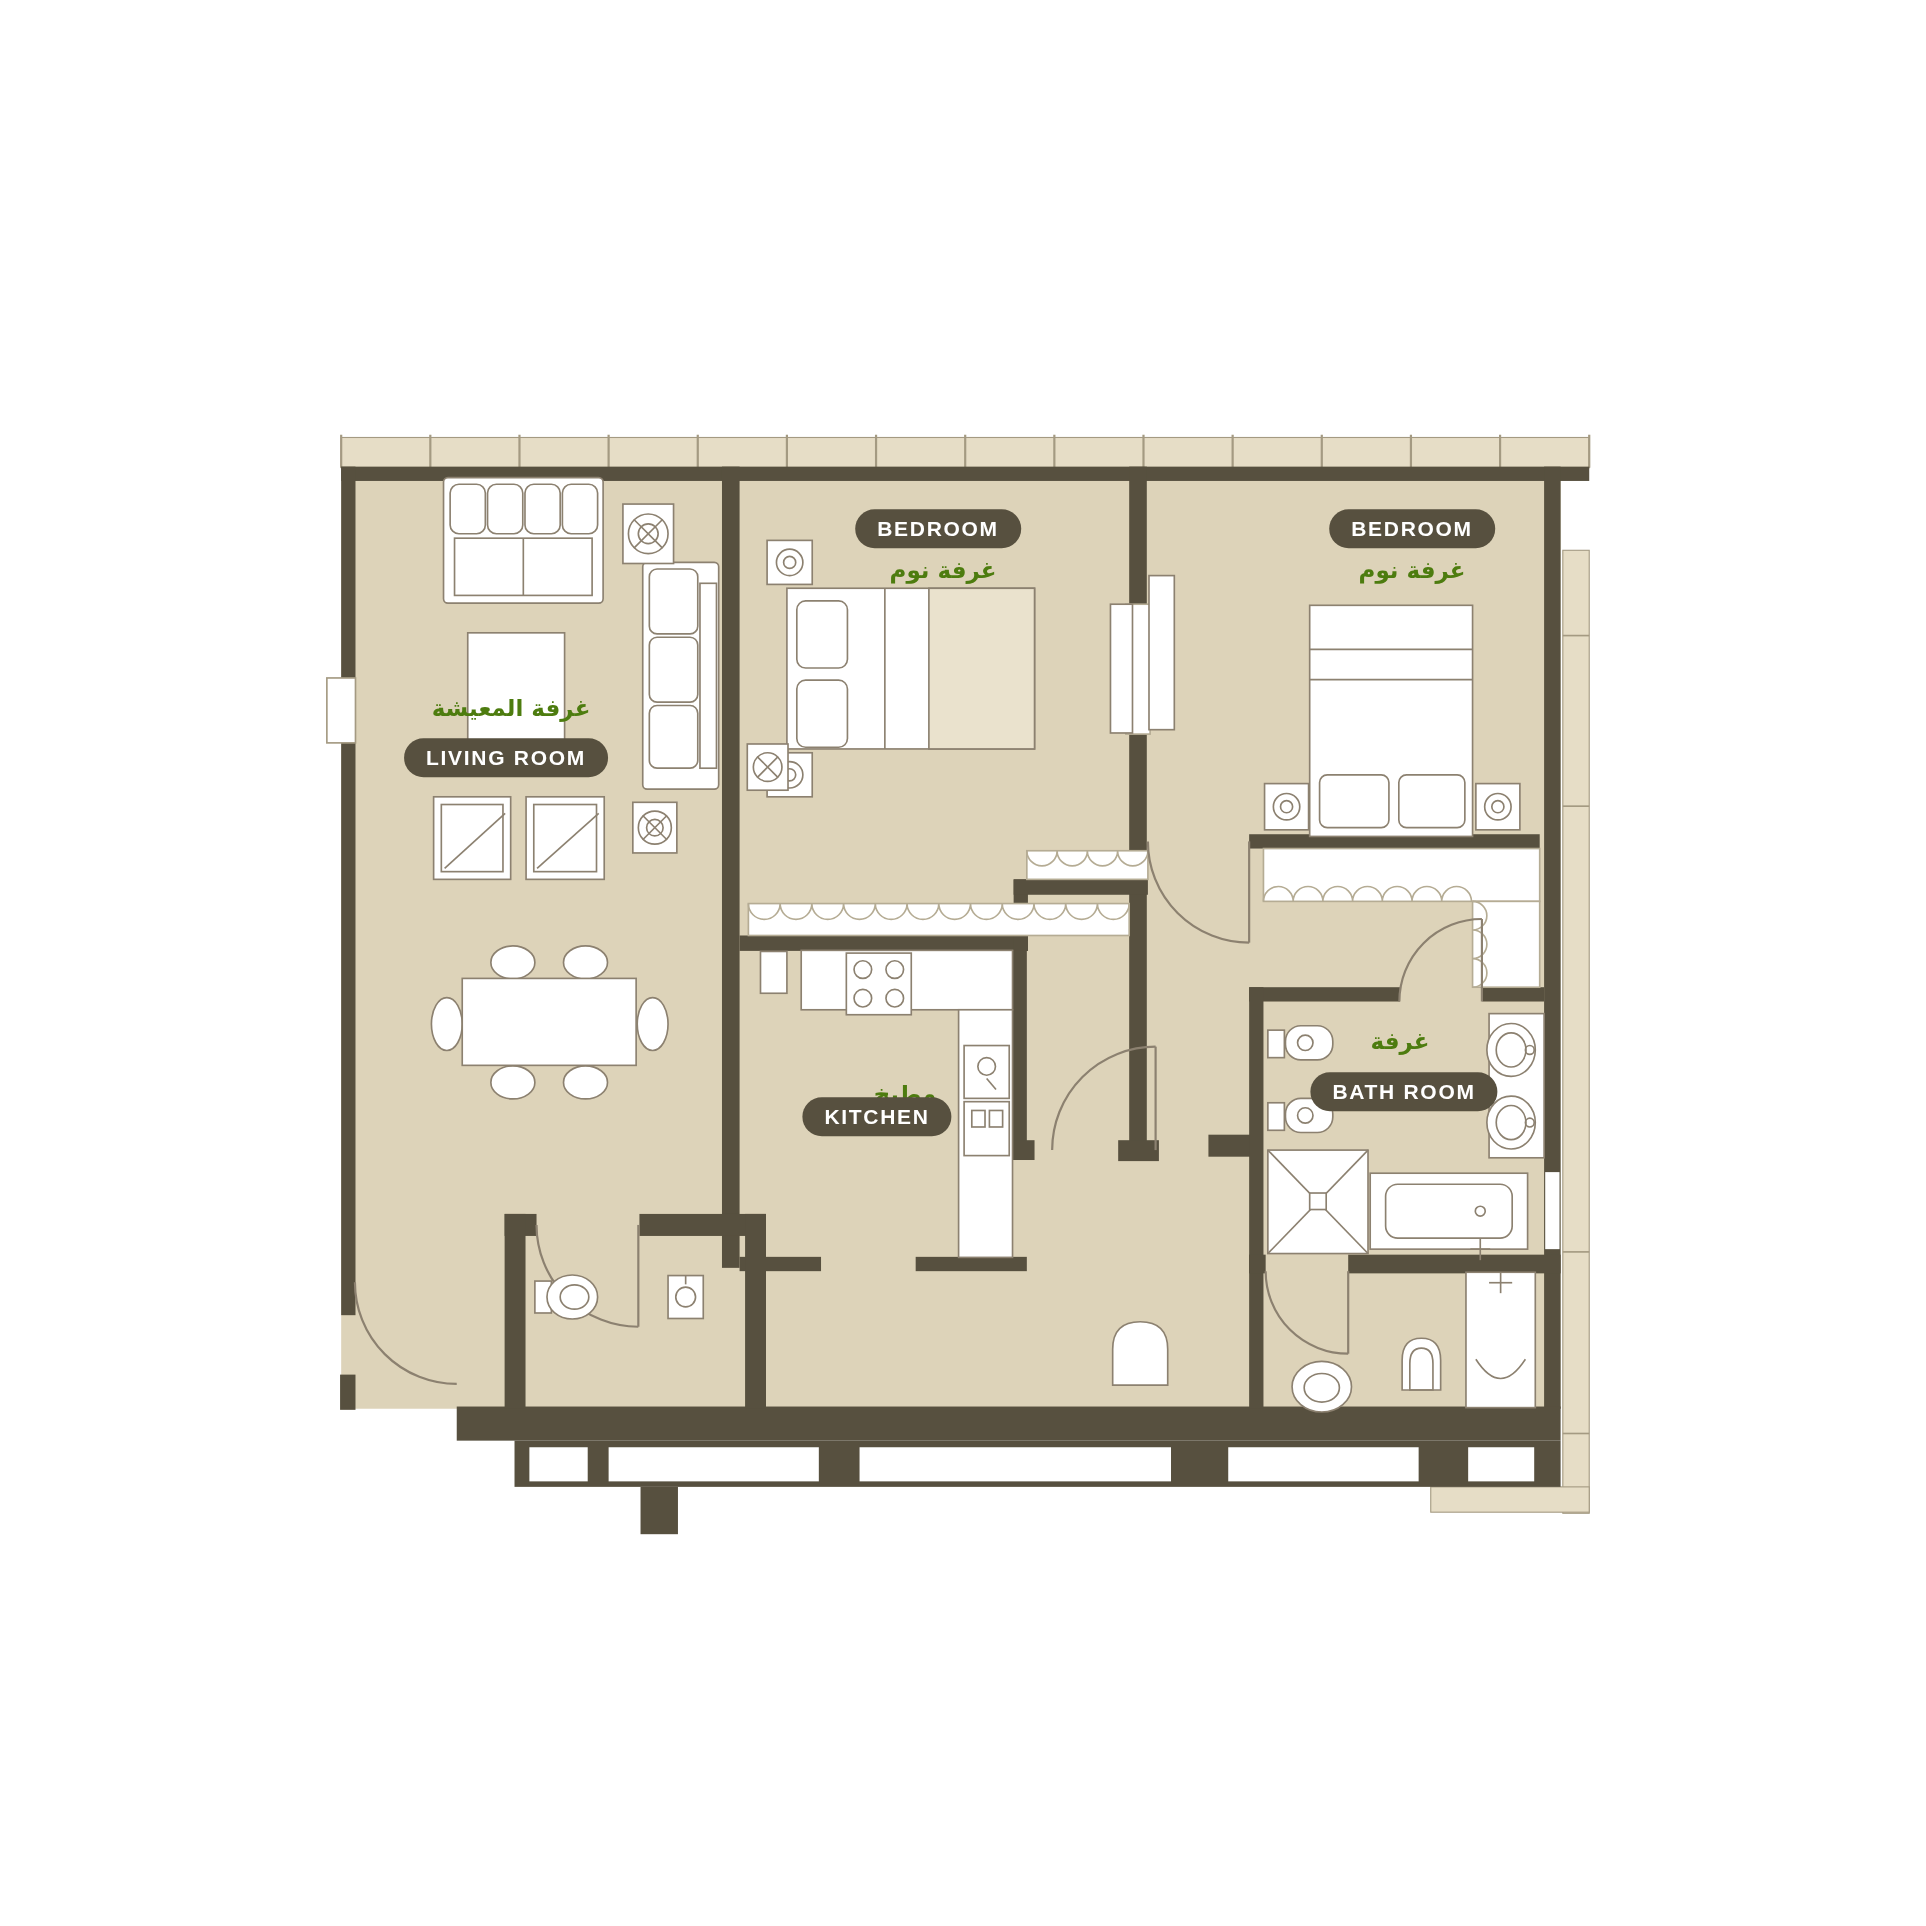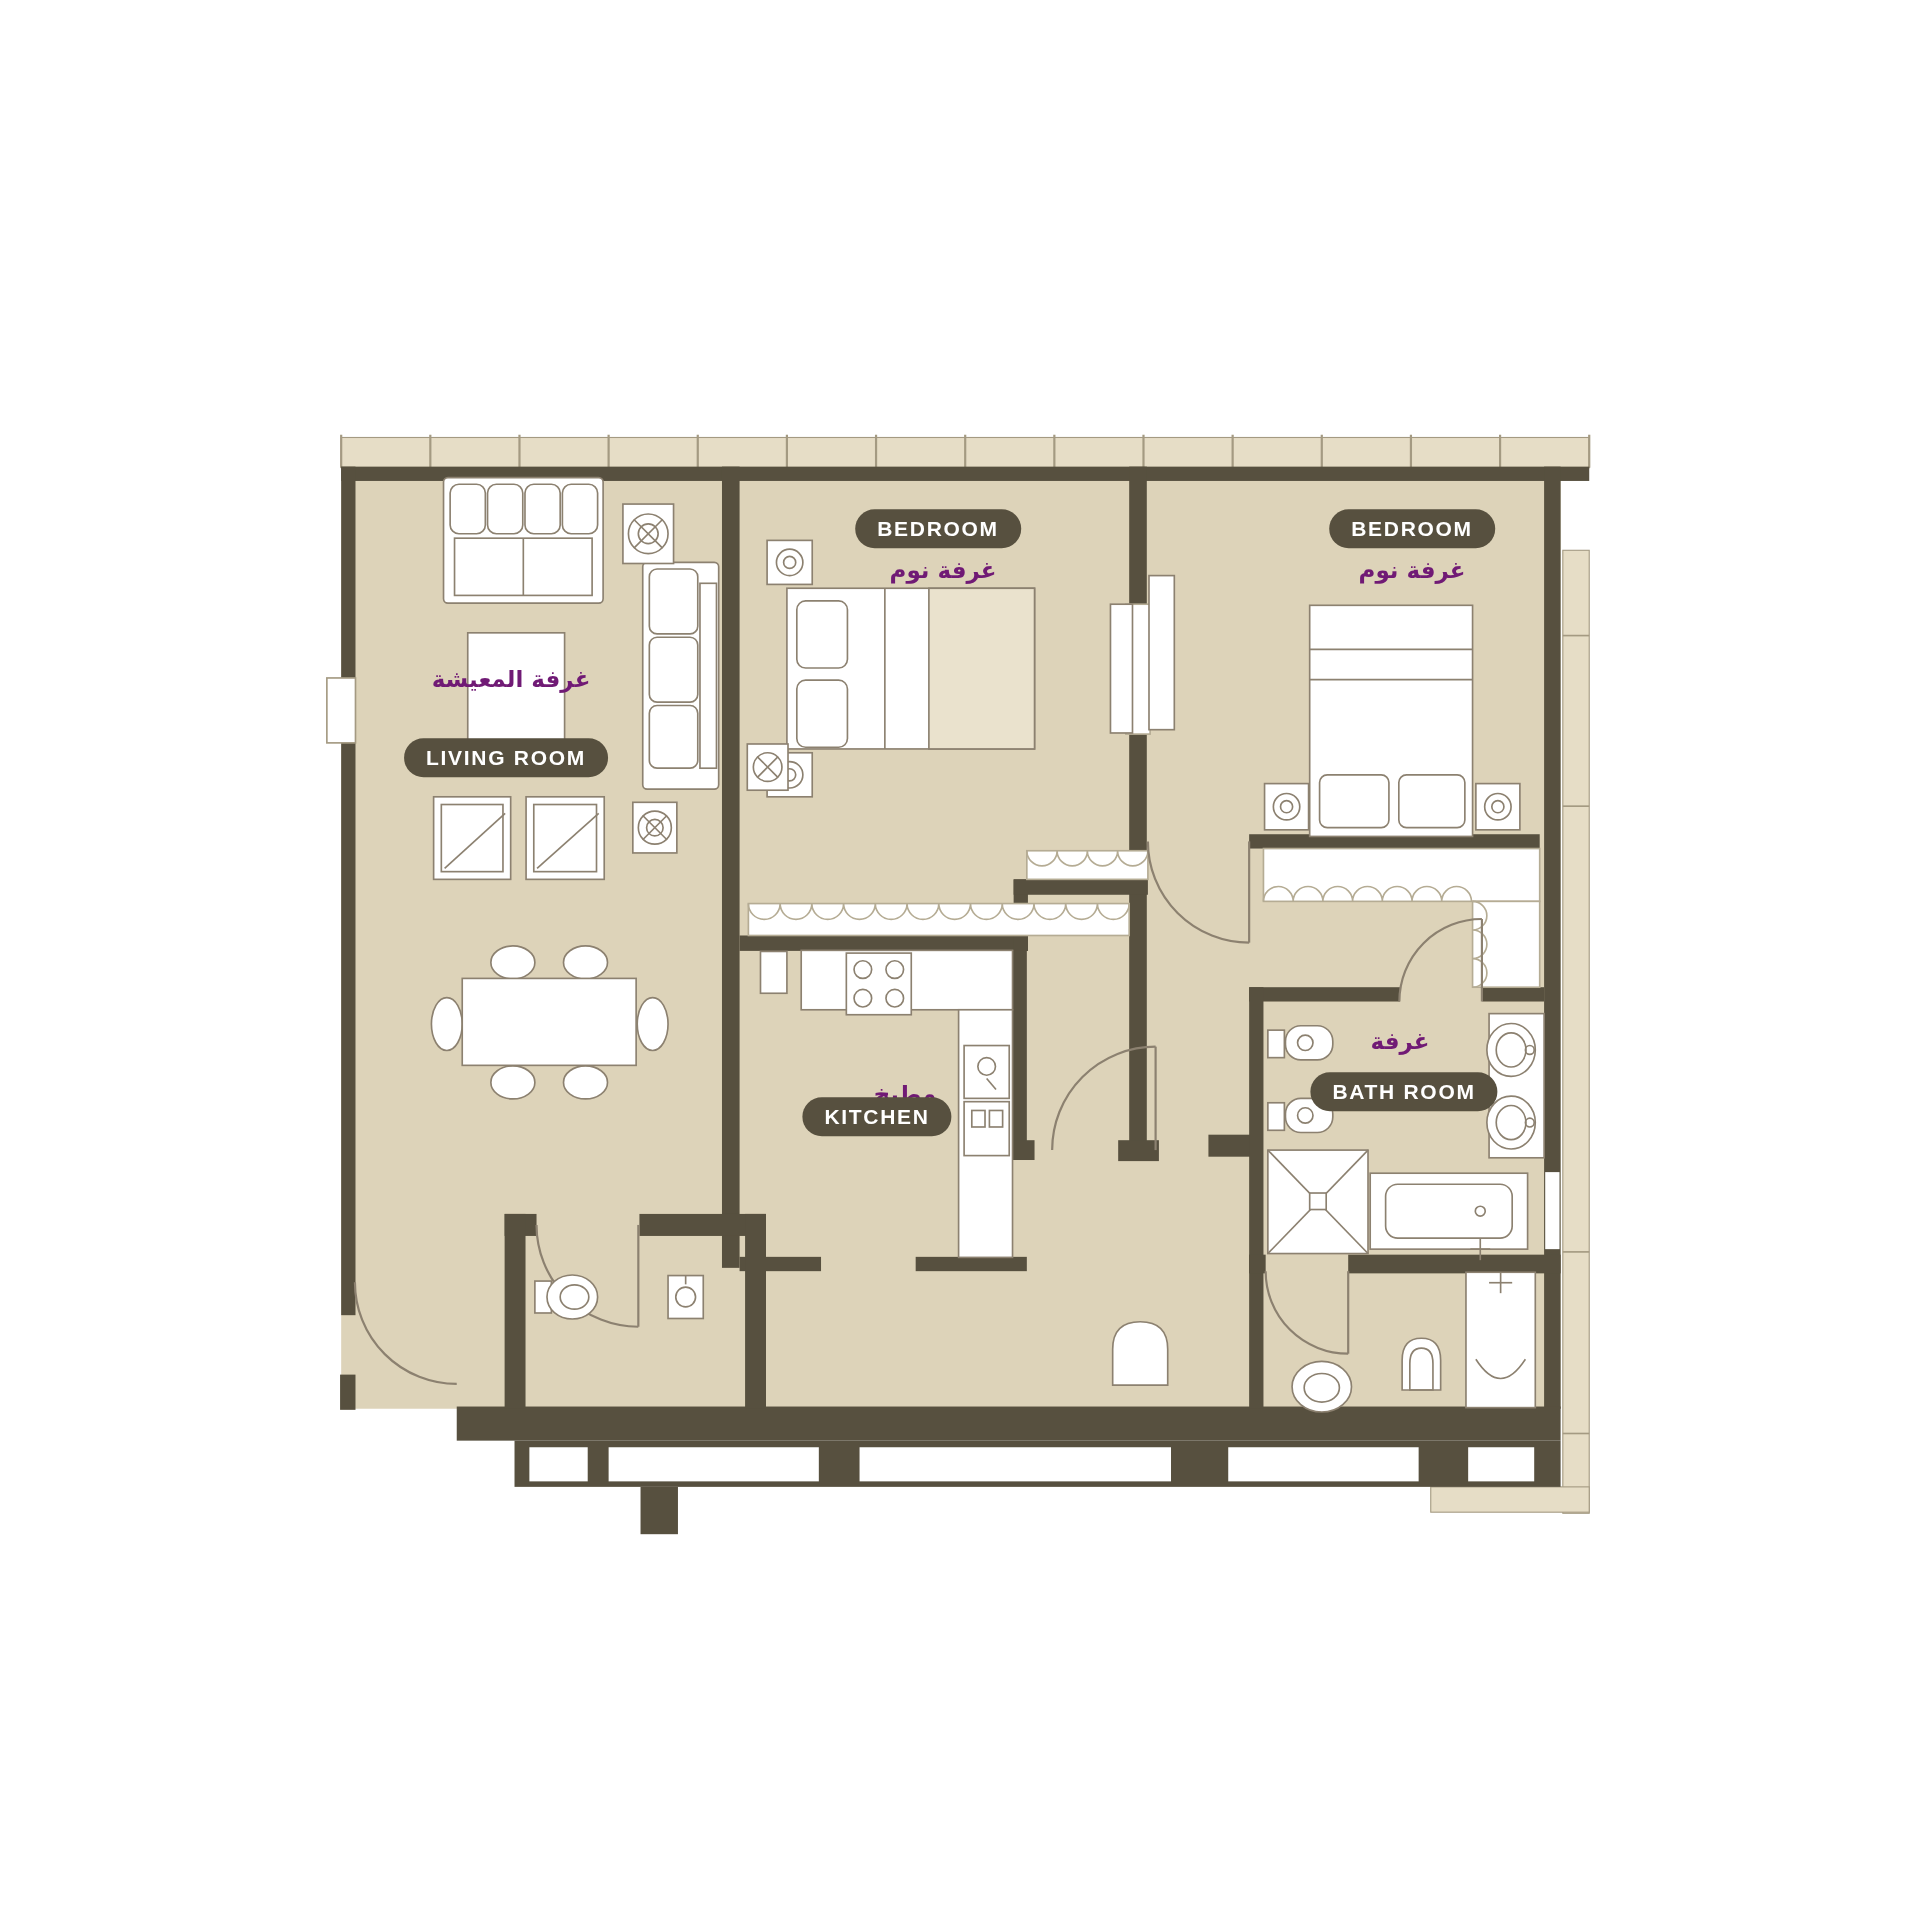--- a/index.html
+++ b/index.html
@@ -2,21 +2,21 @@
 <html style="font-size:8.8px"><head>
 <meta charset="utf-8">
 <style>
   html,body{margin:0;padding:0;background:#ffffff;}
   #page{position:relative;width:1926px;height:1926px;background:#ffffff;overflow:hidden;
         font-family:"Liberation Sans",sans-serif;padding-left:40px;}
   #plan-svg{position:absolute;left:0;top:0;width:1926px;height:1926px;}
   .pill{position:absolute;transform:translate(-50%,-50%);background:#57503f;color:#ffffff;
         font-weight:bold;font-size:21px;letter-spacing:1.7px;padding:7.7px 22px;border-radius:27.5px;
         white-space:nowrap;font-family:"Liberation Sans",sans-serif;}
-  .arabic{position:absolute;transform:translate(-50%,-50%);color:#701a75;font-weight:bold;
+  .arabic{position:absolute;transform:translate(-50%,-50%);color:#4d7c0f;font-weight:bold;
         font-size:23px;white-space:nowrap;font-family:"DejaVu Sans",sans-serif;}
 </style>
 </head>
 <body>
 
 <div id="page">
 
 <svg id="plan-svg" viewBox="0 0 3500 3500">
 
   <g>
@@ -316,21 +316,21 @@
   </g>
 
 </svg>
 
   <div class="pill" style="left:938px;top:529px;">BEDROOM</div>
   <div class="arabic" style="left:943px;top:570px;">غرفة نوم</div>
 
   <div class="pill" style="left:1412px;top:529px;">BEDROOM</div>
   <div class="arabic" style="left:1412px;top:570px;">غرفة نوم</div>
 
-  <div class="arabic" style="left:511px;top:679px;">غرفة المعيشة</div>
+  <div class="arabic" style="left:511px;top:708px;">غرفة المعيشة</div>
   <div class="pill" style="left:506px;top:758px;">LIVING ROOM</div>
 
   <div class="arabic" style="left:905px;top:1094px;">مطبخ</div>
   <div class="pill" style="left:877px;top:1100px;margin-top:17px;">KITCHEN</div>
 
   <div class="arabic" style="left:1400px;top:1041px;">غرفة</div>
   <div class="pill" style="left:1404px;top:1080px;margin-top:12px;">BATH ROOM</div>
 
 </div>
 

